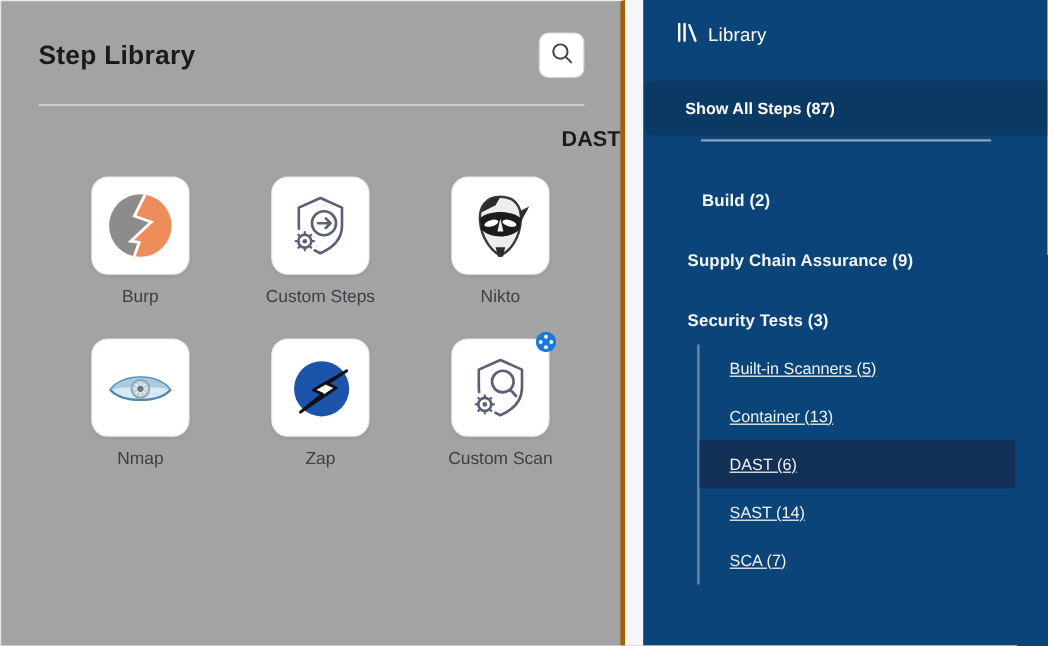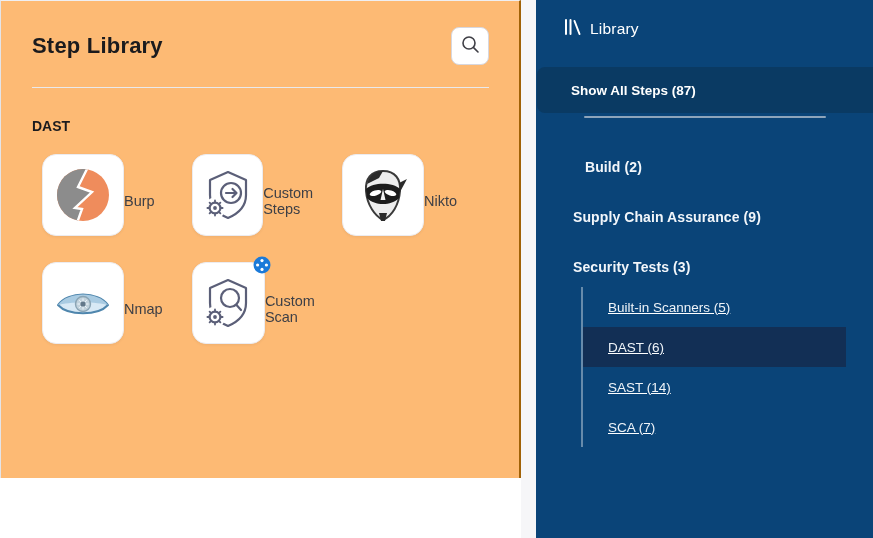--- a/index.html
+++ b/index.html
@@ -4,46 +4,46 @@
 <style>
   html,body{margin:0;padding:0;}
   body{
     width:873px;height:538px;overflow:hidden;position:relative;
     background:#ffffff;
     font-family:"Liberation Sans", sans-serif;
     -webkit-font-smoothing:antialiased;
   }
   
   .left-panel{
-    position:absolute;left:0;top:0;width:521px;height:478px;
+    position:absolute;left:0;top:0;width:521px;height:538px;
     box-sizing:border-box;
-    background:#fdba74;
+    background:#a3a3a3;
     border-left:1px solid #e4e4e8;
-    border-right:2px solid #a16207;
+    border-right:4px solid #a16207;
     border-top:1px solid #efeff2;
   }
   .lp-header{
     display:flex;justify-content:space-between;align-items:center;
     padding:26px 30px 0 31px;
   }
   .lp-title{font-size:22px;font-weight:700;color:#1b1b1e;letter-spacing:.2px;}
   .search-btn{
     width:38px;height:38px;box-sizing:border-box;
     background:#fff;border:1px solid #d7d7de;border-radius:8px;
     display:flex;align-items:center;justify-content:center;cursor:pointer;
   }
   .lp-divider{height:1px;background:#e9e9ec;margin:22px 30px 0 31px;}
   .lp-section-heading{
-    margin:30px 0 0 31px;font-size:14px;font-weight:700;color:#1b1b1e;
+    margin:18px 0 0 31px;font-size:18px;font-weight:700;color:#1b1b1e;text-align:right;
   }
   .steps-grid{
     margin:20px 0 0 41px;
     display:grid;grid-template-columns:repeat(3,150px);row-gap:26px;
   }
-  .step-cell{display:flex;flex-direction:row;align-items:center;}
+  .step-cell{display:flex;flex-direction:column;align-items:center;}
   .step-card{
     position:relative;width:82px;height:82px;box-sizing:border-box;
     background:#fff;border:1px solid #ececf0;border-radius:14px;
     box-shadow:0 1px 3px rgba(20,20,40,.06);
     display:flex;align-items:center;justify-content:center;cursor:pointer;
   }
   .step-label{margin-top:11px;font-size:14.5px;color:#3d3f46;}
   .card-badge{position:absolute;top:-7px;right:-7px;width:18px;height:18px;}
   
   .gap-strip{position:absolute;left:521px;top:0;width:15px;height:538px;background:#f6f6f8;}
@@ -169,20 +169,31 @@
             <path d="M3,30 C13,16 43,16 53,30 C43,26.5 13,26.5 3,30 Z" fill="#a9cbe2"></path>
             <circle cx="28" cy="29" r="7.5" fill="#c2d2dc" stroke="#8aa4b4" stroke-width="1.4"></circle>
             <path d="M28,23.5 V34.5 M22.5,29 H33.5 M24.2,25.2 L31.8,32.8 M31.8,25.2 L24.2,32.8" stroke="#eef5fa" stroke-width="1"></path>
             <circle cx="28" cy="29" r="2.6" fill="#63788a"></circle>
           </svg>
         </span>
       </div>
       <div class="step-label">Nmap</div>
     </div>
 
+    <div class="step-cell">
+      <div class="step-card">
+        <span>
+          <svg class="icon-56" viewBox="0 0 56 56">
+            <circle cx="29" cy="29" r="23" fill="#1d54ab"></circle>
+            <path d="M22,0 L6,22 L13,22 L4,40 L20,14 L13,14 Z" transform="translate(17,7) rotate(24 13 20) scale(1.18)" fill="#ffffff" stroke="#111111" stroke-width="2" stroke-linejoin="round"></path>
+          </svg>
+        </span>
+      </div>
+      <div class="step-label">Zap</div>
+    </div>
 
     <div class="step-cell">
       <div class="step-card">
         <span>
           <svg class="icon-56" viewBox="0 0 56 56" fill="none" stroke="#5b5f78" stroke-width="2.2" stroke-linecap="round" stroke-linejoin="round">
             <path d="M28,5 L46,13 V28 C46,40.5 37.5,47 28,51 C18.5,47 10,40.5 10,28 V13 Z"></path>
             <circle cx="15" cy="42" r="10.5" fill="#ffffff" stroke="none"></circle>
             <circle cx="30" cy="23" r="9"></circle>
             <path d="M36.3,29.8 L41,35"></path>
             <circle cx="15" cy="42" r="5.4"></circle>
@@ -223,18 +234,19 @@
     <span class="show-all-label">Show All Steps (87)</span>
   </div>
   <div class="sb-divider"></div>
 
   <div class="sb-cat cat-build">Build (2)</div>
   <div class="sb-cat cat-supply">Supply Chain Assurance (9)</div>
   <div class="sb-cat cat-security">Security Tests (3)</div>
 
   <div class="subnav">
     <div class="subnav-item">Built-in Scanners (5)</div>
+    <div class="subnav-item">Container (13)</div>
     <div class="subnav-item selected">DAST (6)</div>
     <div class="subnav-item">SAST (14)</div>
     <div class="subnav-item">SCA (7)</div>
   </div>
 
 </div>
 
 </body></html>

